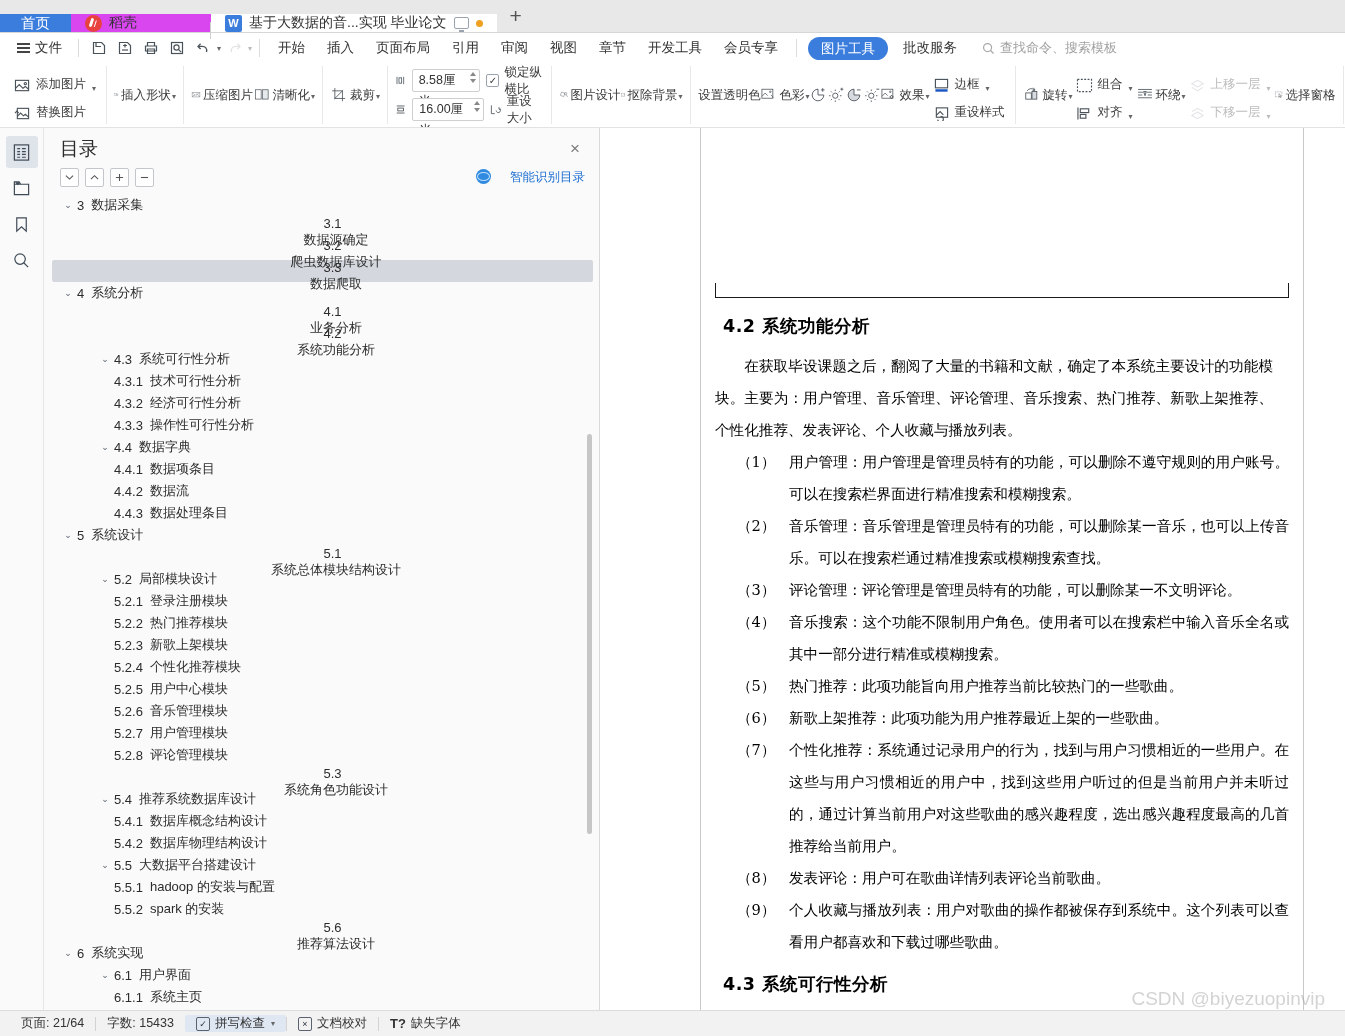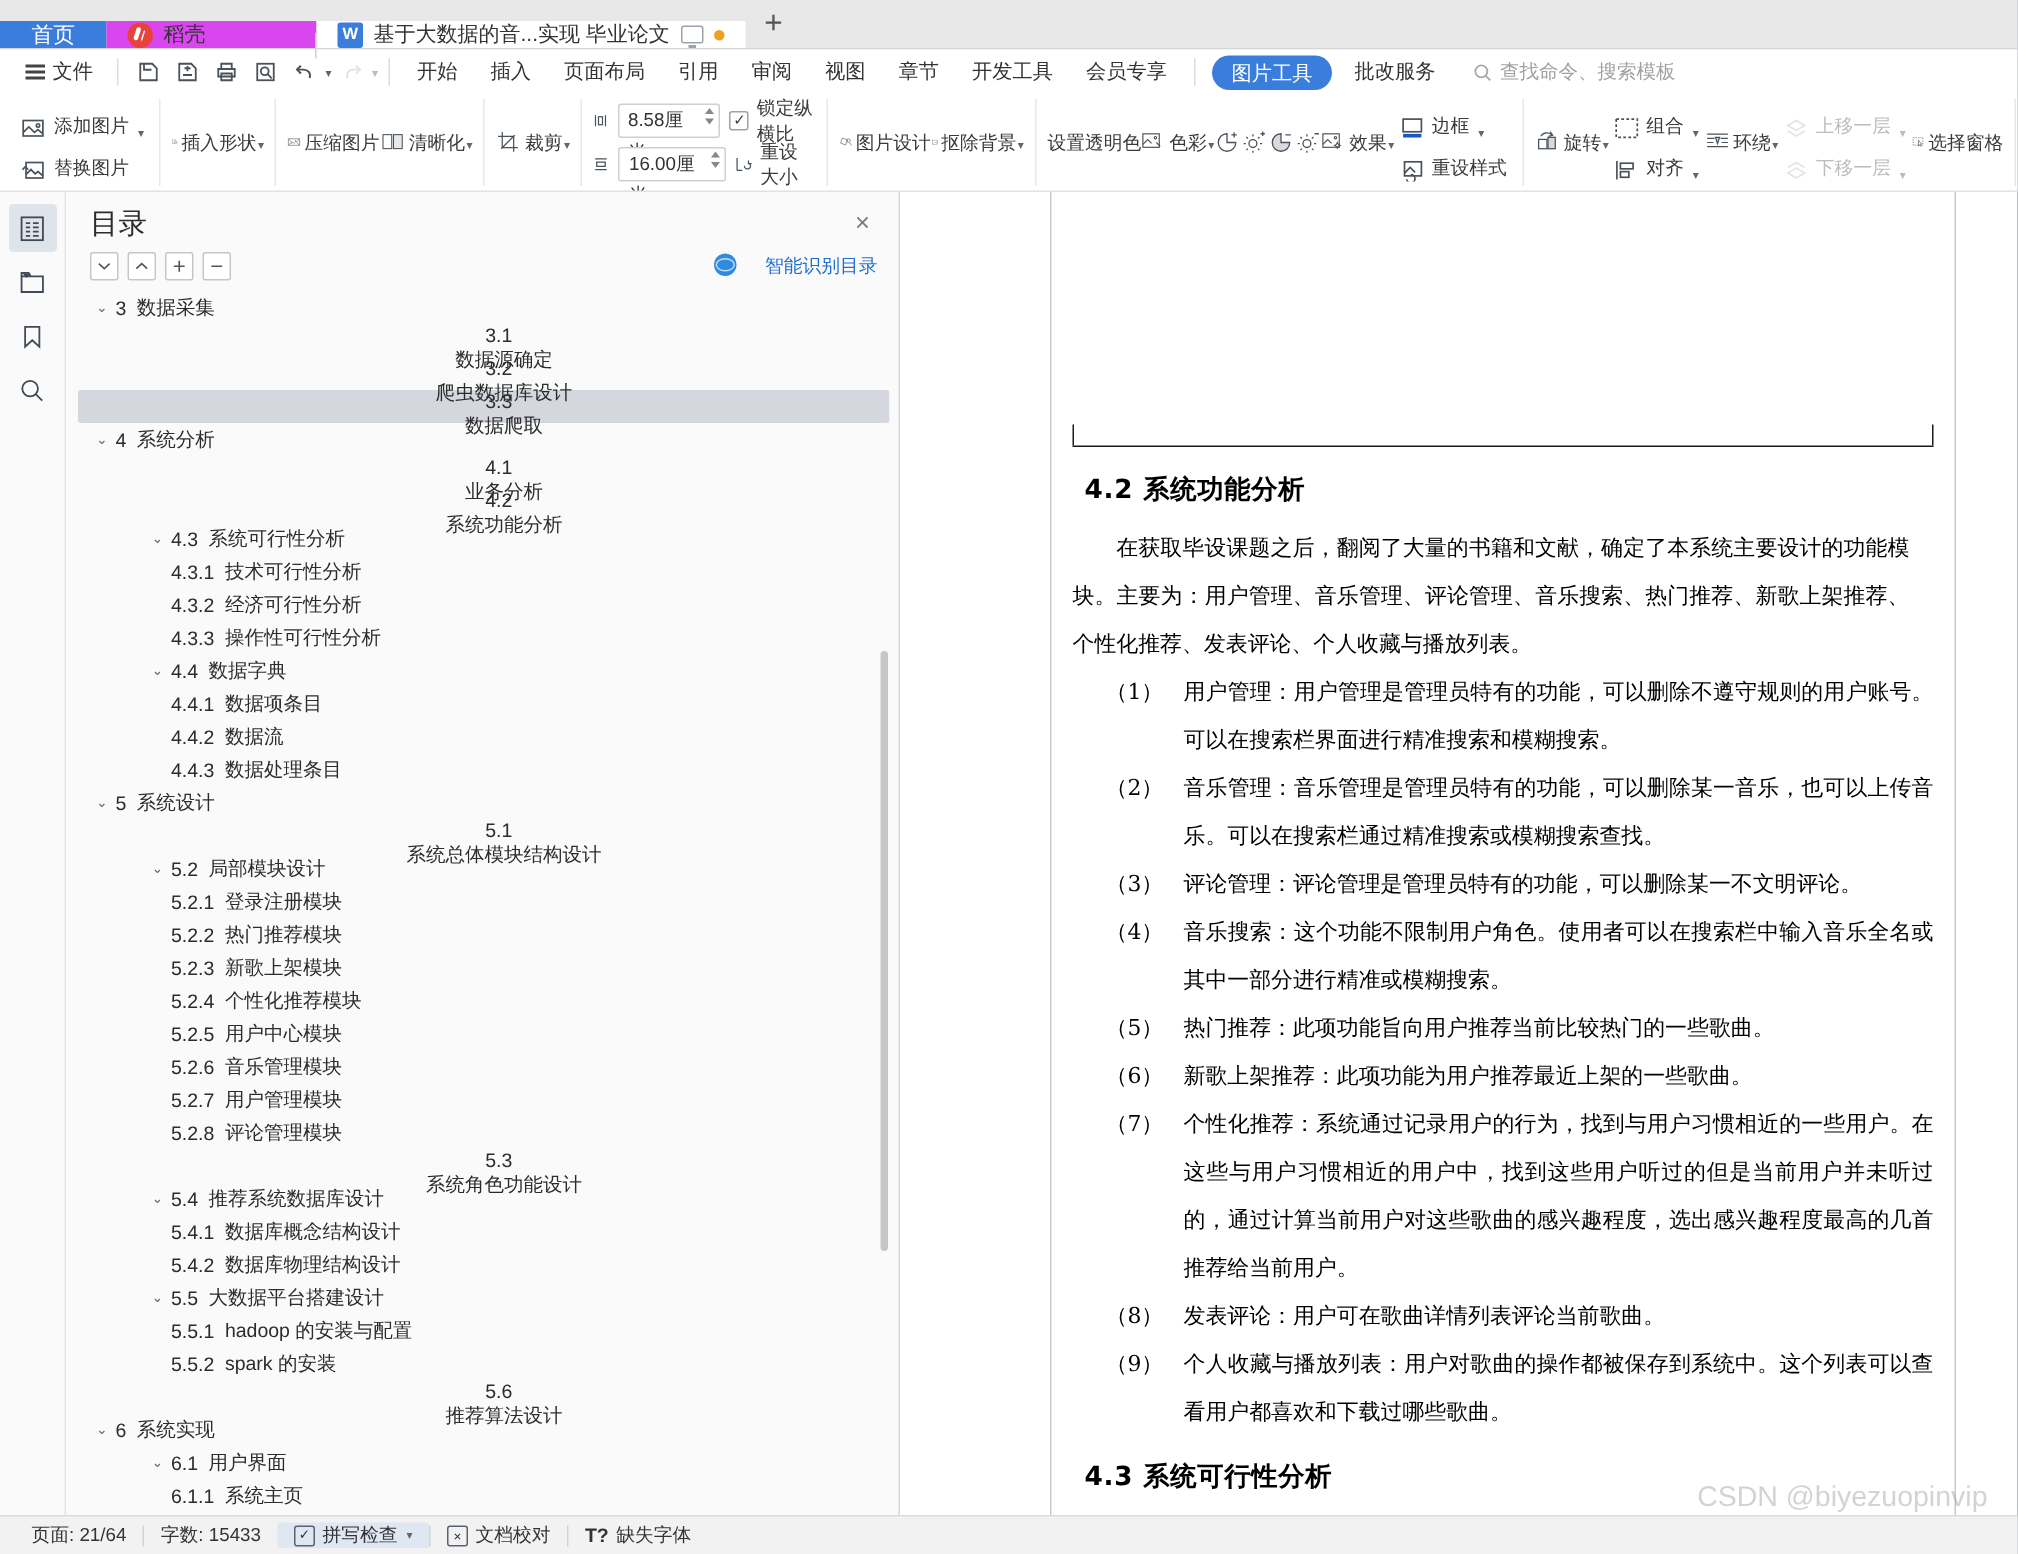--- a/index.html
+++ b/index.html
@@ -105,21 +105,21 @@
   .spin-arrows i.up { border-bottom: 4px solid #888; }
   .spin-arrows i.dn { border-top: 4px solid #888; }
   .chkrow { display: flex; align-items: center; gap: 5px; font-size: 12.5px; color: #3a3a3a; height: 25px; }
   .chkbox {
     width: 13px; height: 13px; border: 1px solid #9aa3ad; border-radius: 2px;
     display: inline-flex; align-items: center; justify-content: center; background: #fff; flex: none;
   }
   .chkbox::after { content: "✓"; font-size: 10px; color: #3a3a3a; line-height: 1; }
 
   
-  .body { flex: 1; display: flex; min-height: 0; background: #0c4a6e; }
+  .body { flex: 1; display: flex; min-height: 0; background: #f0abfc; }
 
   .iconrail {
     width: 44px; background: #fafafa; border-right: 1px solid #e6e6e6;
     display: flex; flex-direction: column; align-items: center; padding-top: 8px; gap: 4px; flex: none;
   }
   .railbtn {
     width: 32px; height: 32px; display: flex; align-items: center; justify-content: center;
     border-radius: 3px; color: #47525e;
   }
   .railbtn.sel { background: #dfe3ea; }

